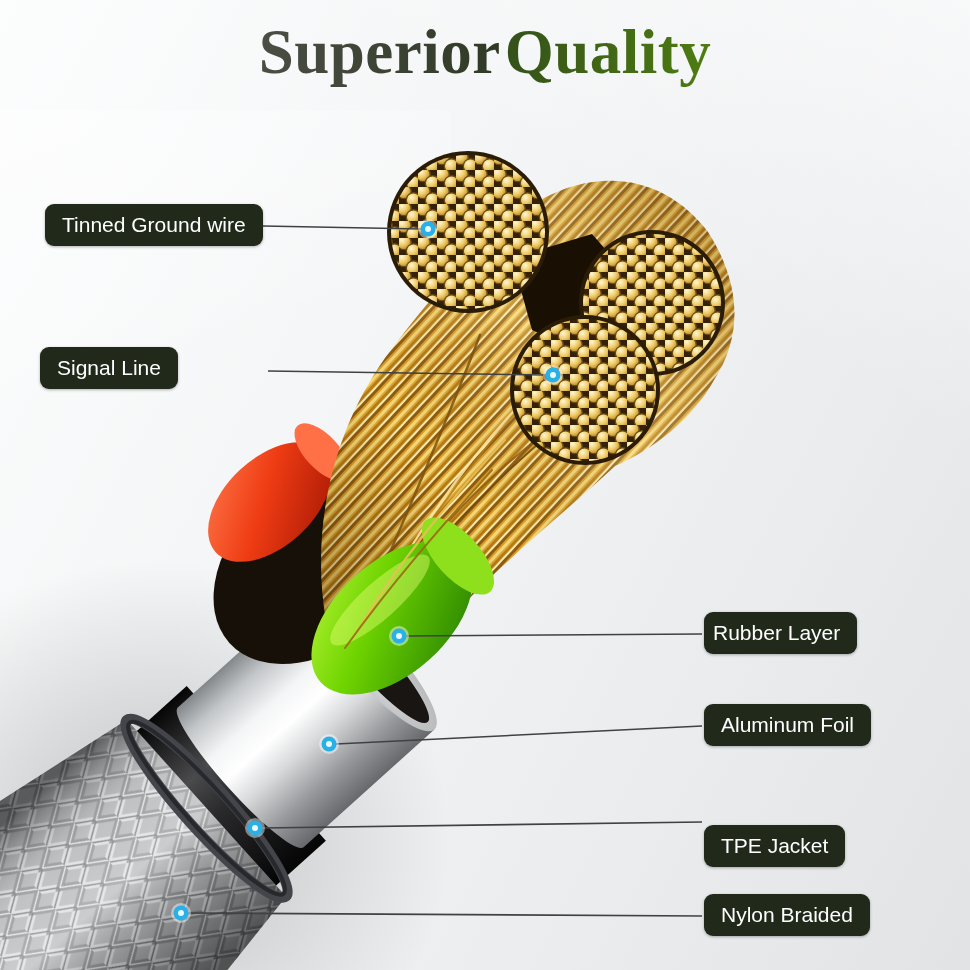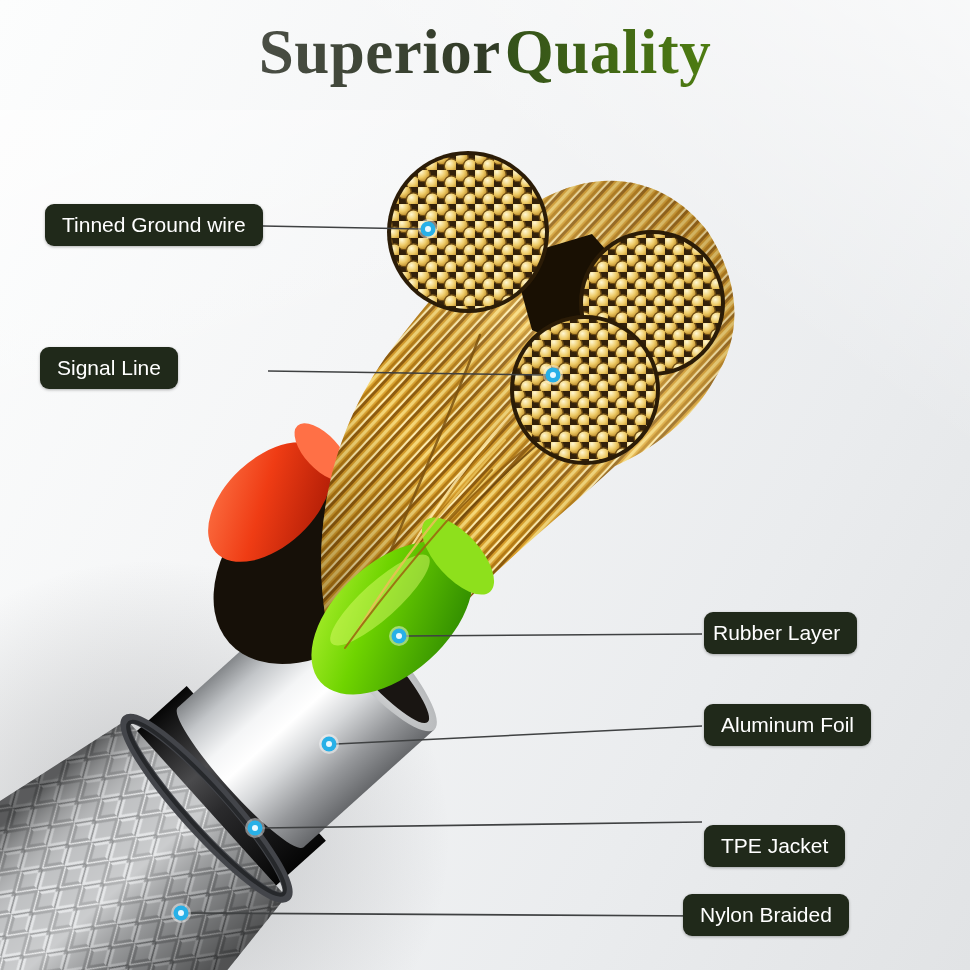--- a/index.html
+++ b/index.html
@@ -31,21 +31,21 @@
   .pill {
     position:absolute; background:#20291a; color:#ffffff;
     font-size:21px; line-height:1; padding:10px 17px 11px; border-radius:9px;
     white-space:nowrap; box-shadow:0 1px 3px rgba(0,0,0,.3); text-align:center;
   }
   #pill-0 { left:45px;  top:204px; }
   #pill-1 { left:40px;  top:347px;text-align:right; }
   #pill-2 { left:704px; top:612px;padding-left:9px; }
   #pill-3 { left:704px; top:704px; }
   #pill-4 { left:704px; top:799px;margin-top:26px; }
-  #pill-5 { left:683px; top:894px; }
+  #pill-5 { left:704px; top:894px; }
 </style>
 </head>
 <body>
 
 <div class="stage">
 
   <div class="streak" id="streak1"></div>
   <div class="streak" id="streak2"></div>
   <div id="corner-shade"></div>
 

